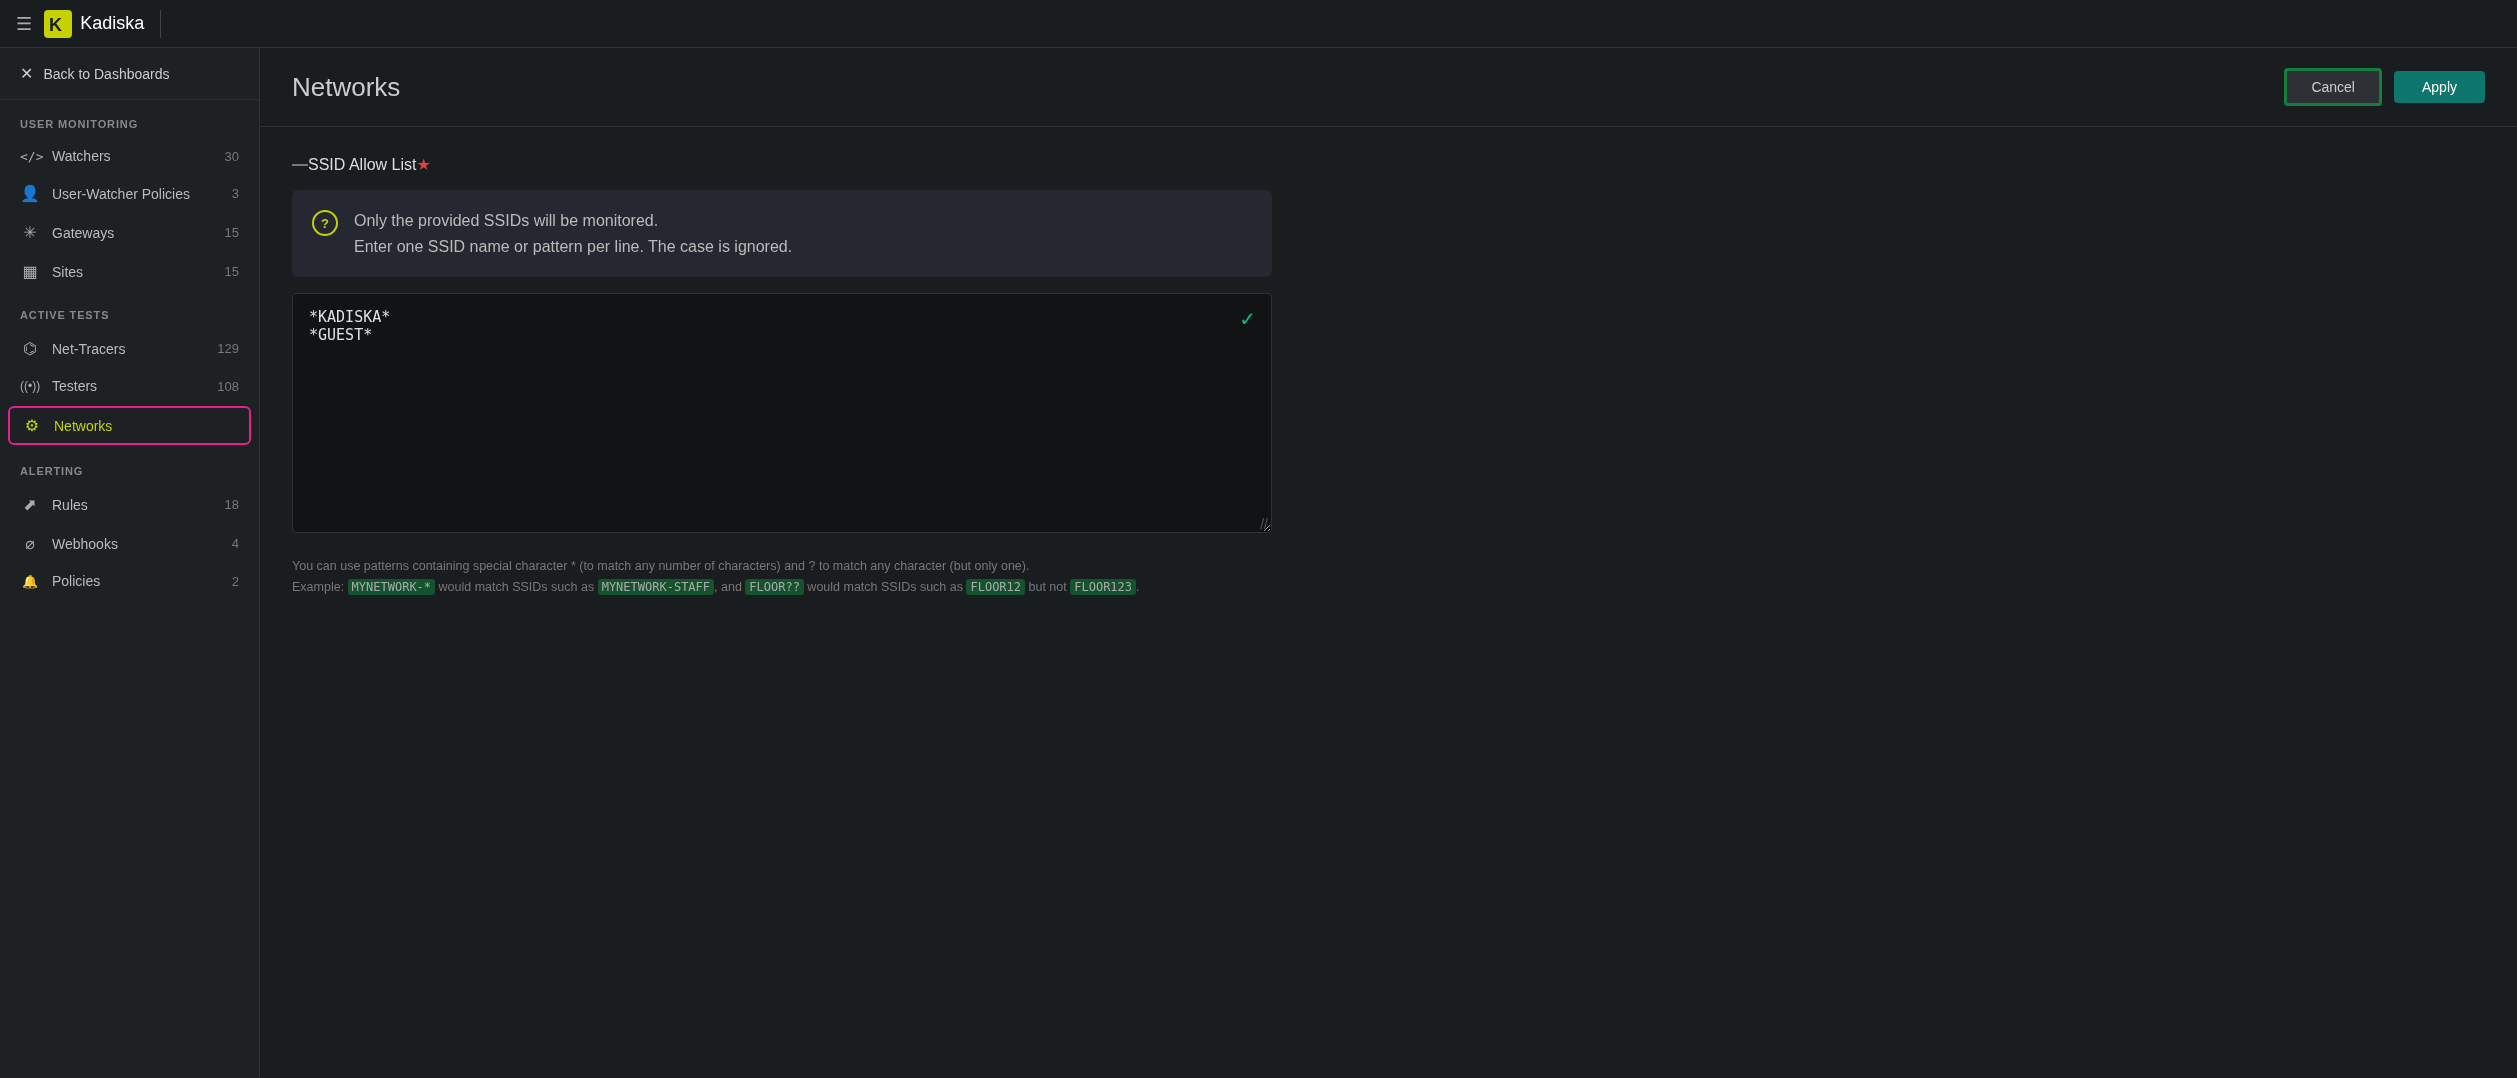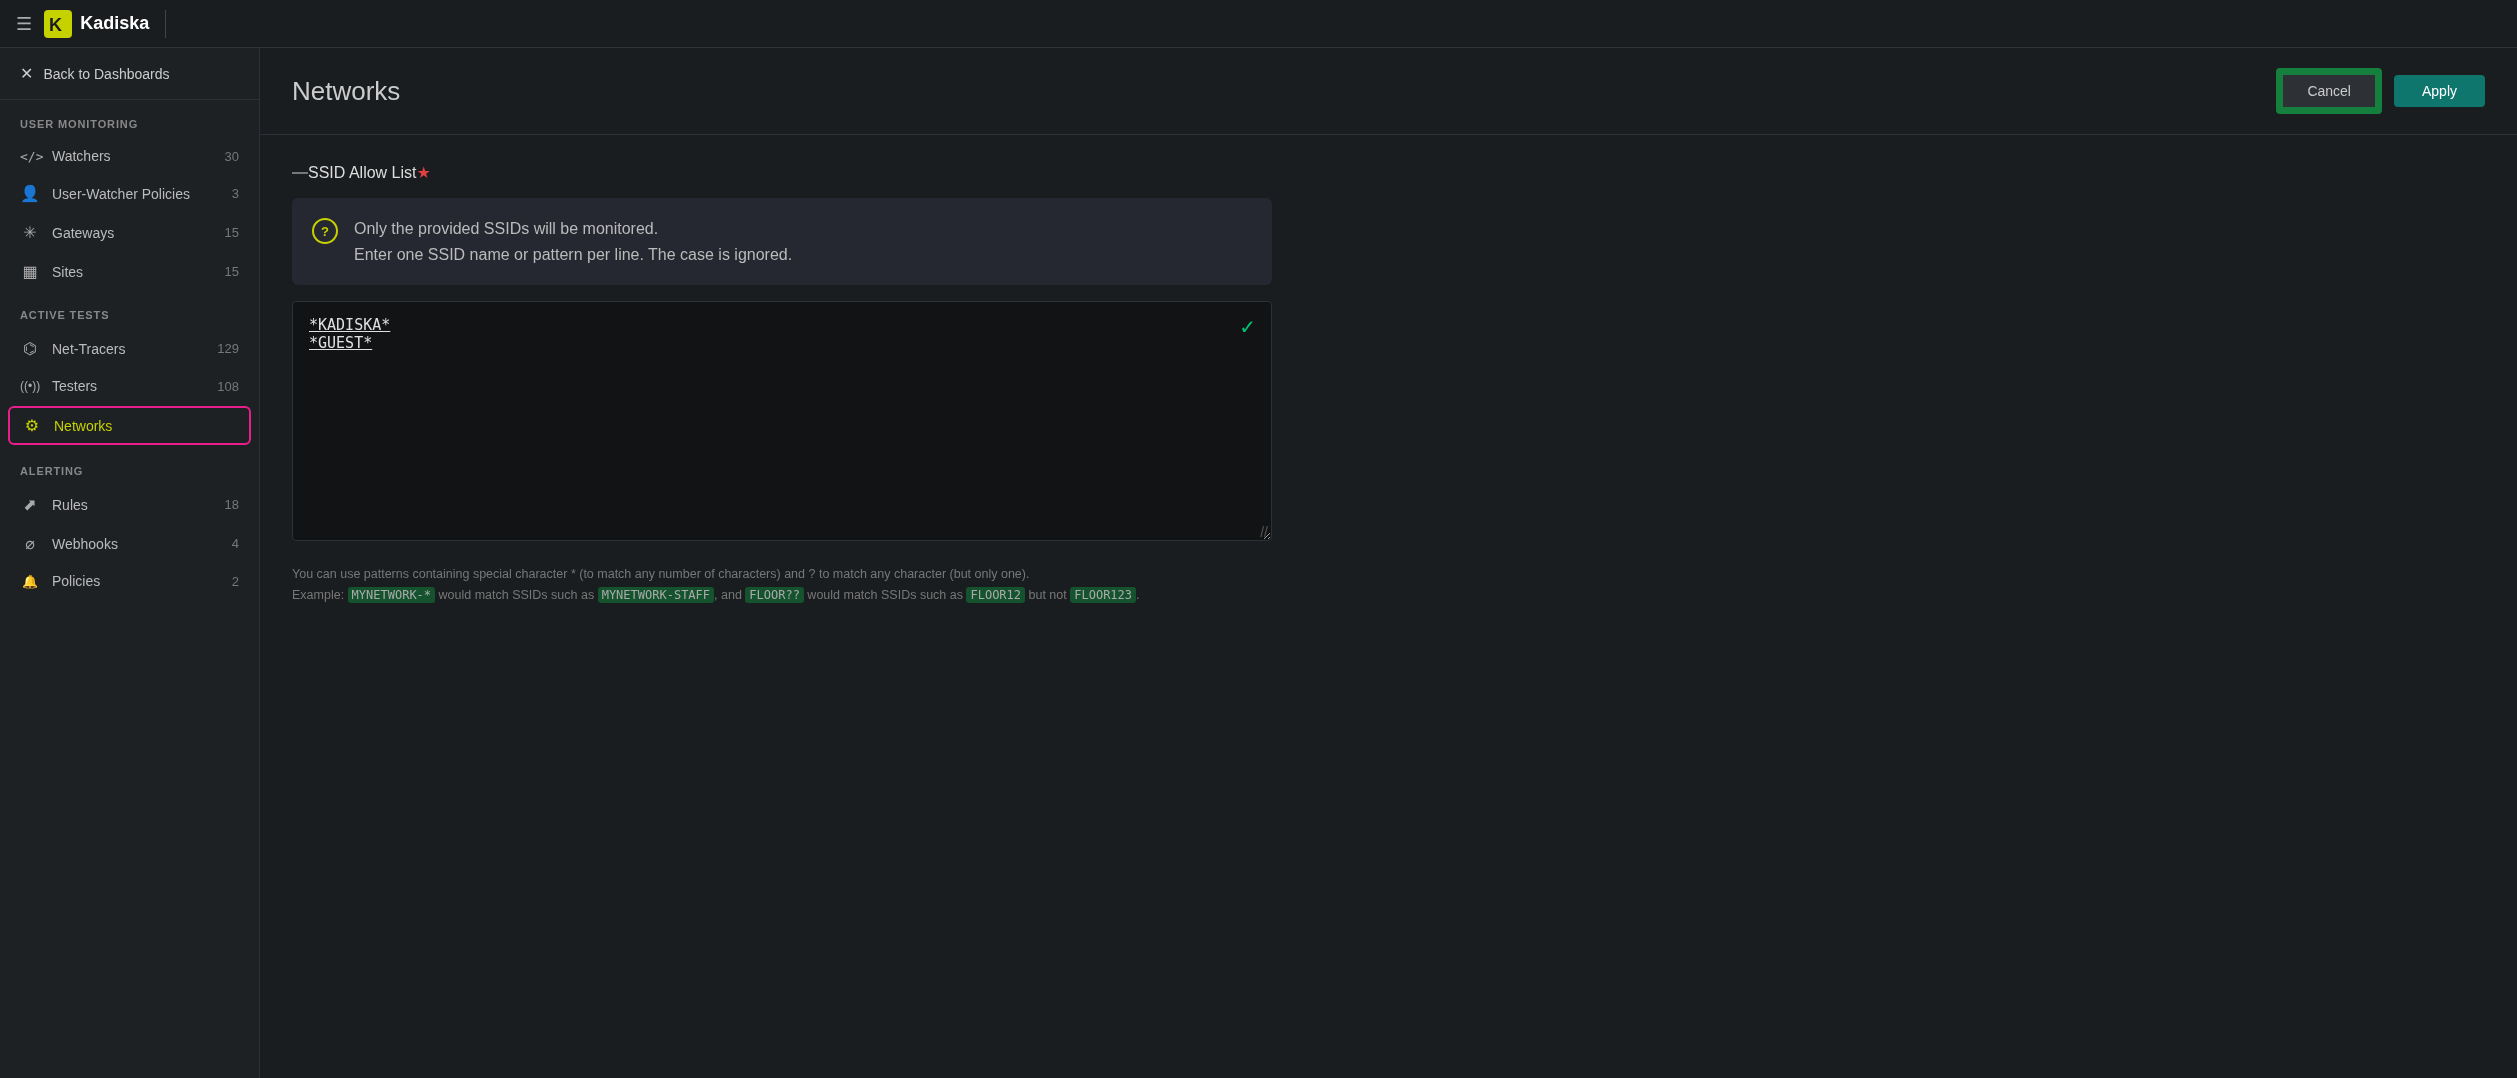--- a/index.html
+++ b/index.html
@@ -30,21 +30,21 @@
       cursor: pointer;
     }
     .topbar-logo {
       display: flex;
       align-items: center;
       gap: 8px;
     }
     .topbar-logo-text {
       color: #fff;
       font-size: 18px;
-      font-weight: 700;
+      font-weight: 400;
     }
     .topbar-divider {
       width: 1px;
       height: 28px;
       background: #444;
       margin: 0 4px;
     }
 
     
     .main-layout {
@@ -132,21 +132,21 @@
       color: #ccc;
     }
     .header-actions {
       display: flex;
       gap: 12px;
       align-items: center;
     }
     .btn-cancel {
       background: #2d3035;
       color: #ccc;
-      border: 7px solid #15803d;
+      border: 3px solid #15803d;
       padding: 8px 24px;
       border-radius: 4px;
       cursor: pointer;
       font-size: 14px;
     }
     .btn-apply {
       background: #0f766e;
       color: #fff;
       border: none;
       padding: 8px 28px;
@@ -213,21 +213,20 @@
       height: 240px;
       background: #111315;
       border: 1px solid #2d3035;
       border-radius: 4px;
       color: #e0e0e0;
       font-size: 15px;
       font-family: monospace;
       padding: 14px 16px;
       resize: vertical;
       outline: none;
-      text-decoration: underline;
     }
     .checkmark-icon {
       position: absolute;
       top: 14px;
       right: 16px;
       color: #00c472;
       font-size: 20px;
     }
     .textarea-resize-handle {
       position: absolute;

